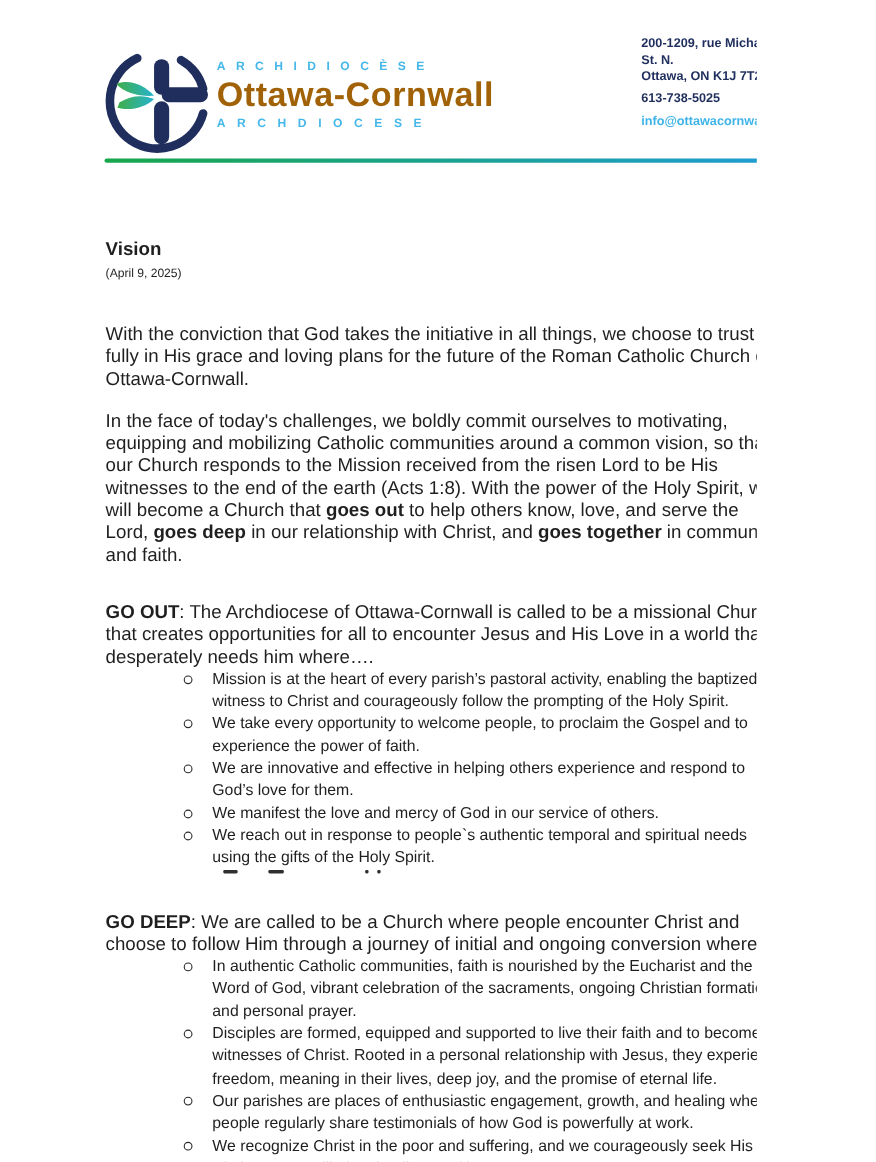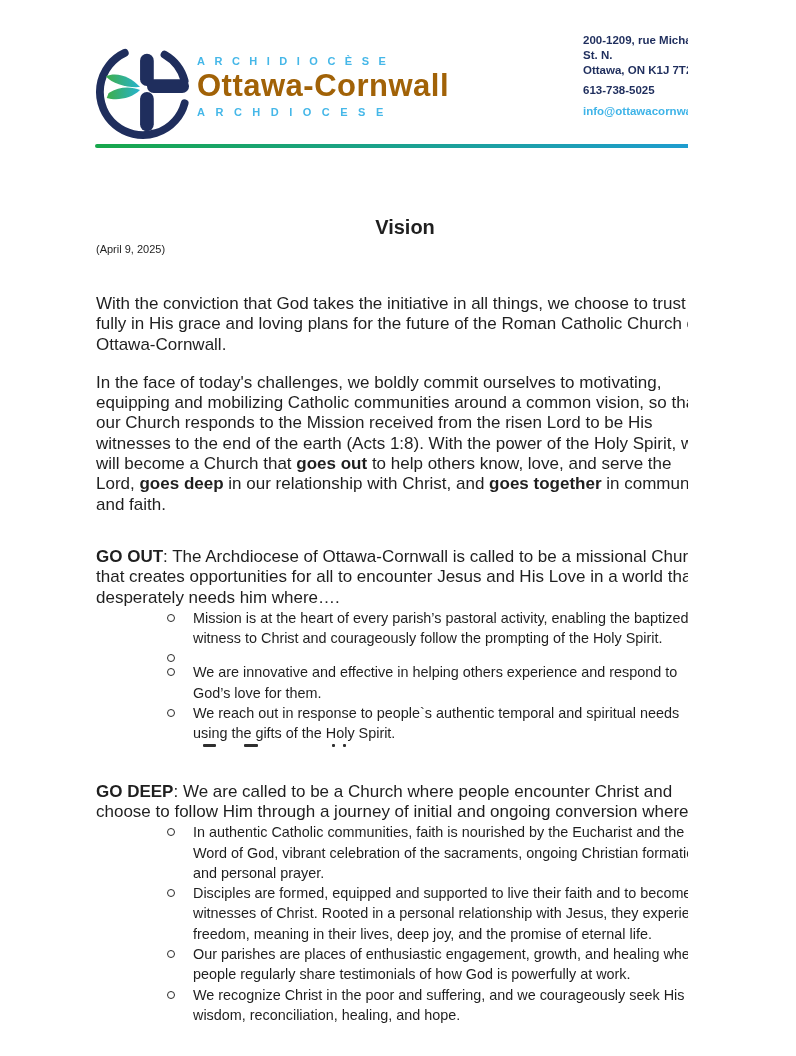--- a/index.html
+++ b/index.html
@@ -13,21 +13,21 @@
   .lt-name{font-size:31px;font-weight:700;color:#a16207;letter-spacing:.5px;margin-top:1px;white-space:nowrap;}
   .lt-bottom{font-size:11px;font-weight:700;letter-spacing:10.5px;color:#45b7e8;margin-top:2px;white-space:nowrap;}
   .contact{position:absolute;left:583px;top:33px;font-size:11.5px;font-weight:700;color:#1f2e5d;line-height:15px;}
   .contact .phone{margin-top:5px;}
   .contact .email{margin-top:6px;color:#3fb4e8;text-align:right;}
   .divider{position:absolute;left:95px;top:144px;width:636px;height:3.5px;border-radius:2px;
            background:linear-gradient(to right,#17a74b,#1f9cd9);}
 
   
   main{position:absolute;left:96px;top:216px;width:618px;}
-  .title{font-size:20px;font-weight:700;text-align:center;line-height:22px;}
+  .title{font-size:17px;font-weight:700;text-align:left;line-height:22px;}
   .date{font-size:11px;text-align:left;line-height:22px;}
   .para{font-size:17px;line-height:20.3px;margin:18px 0 0 0;}
   #doc-body > .para.first{margin-top:34px;}
   .section-intro{margin-top:32px;}
   .bullets{list-style:none;margin:0;padding:0;}
   .bullets li{display:flex;font-size:14.4px;line-height:20.3px;justify-content:space-between;}
   .blt{flex:0 0 auto;width:6px;height:6px;border:1.3px solid #2b2b2b;border-radius:50%;
        margin:6px 18px 0 71px;}
   .btext{flex:1;}
   strong{font-weight:700;}
@@ -86,24 +86,29 @@
         <div class="para first"><span>With the conviction that God takes the initiative in all things, we choose to trust fully in His grace and loving plans for the future of the Roman Catholic Church of Ottawa-Cornwall.</span></div>
         <div class="para"><span>In the face of today's challenges, we boldly commit ourselves to motivating, equipping and mobilizing Catholic communities around a common vision, so that our Church responds to the Mission received from the risen Lord to be His witnesses to the end of the earth (Acts 1:8). With the power of the Holy Spirit, we will become a Church that </span><strong>goes out</strong><span> to help others know, love, and serve the Lord, </span><strong>goes deep</strong><span> in our relationship with Christ, and </span><strong>goes together</strong><span> in communion and faith.</span></div>
         <div class="para section-intro"><strong>GO OUT</strong><span>: The Archdiocese of Ottawa-Cornwall is called to be a missional Church that creates opportunities for all to encounter Jesus and His Love in a world that desperately needs him where….</span></div>
         <ul class="bullets">
           <li>
             <span class="blt"></span>
             <span class="btext">Mission is at the heart of every parish’s pastoral activity, enabling the baptized to witness to Christ and courageously follow the prompting of the Holy Spirit.</span>
           </li>
           <li>
             <span class="blt"></span>
+            <span class="btext">We take every opportunity to welcome people, to proclaim the Gospel and to experience the power of faith.</span>
           </li>
           <li>
             <span class="blt"></span>
             <span class="btext">We are innovative and effective in helping others experience and respond to God’s love for them.</span>
+          </li>
+          <li>
+            <span class="blt"></span>
+            <span class="btext">We manifest the love and mercy of God in our service of others.</span>
           </li>
           <li>
             <span class="blt"></span>
             <span class="btext">We reach out in response to people`s authentic temporal and spiritual needs using the gifts of the Holy Spirit.</span>
           </li>
         </ul>
         <div class="fragment">
           <span class="mark m1"></span>
           <span class="mark m2"></span>
           <span class="mark m3"></span>

